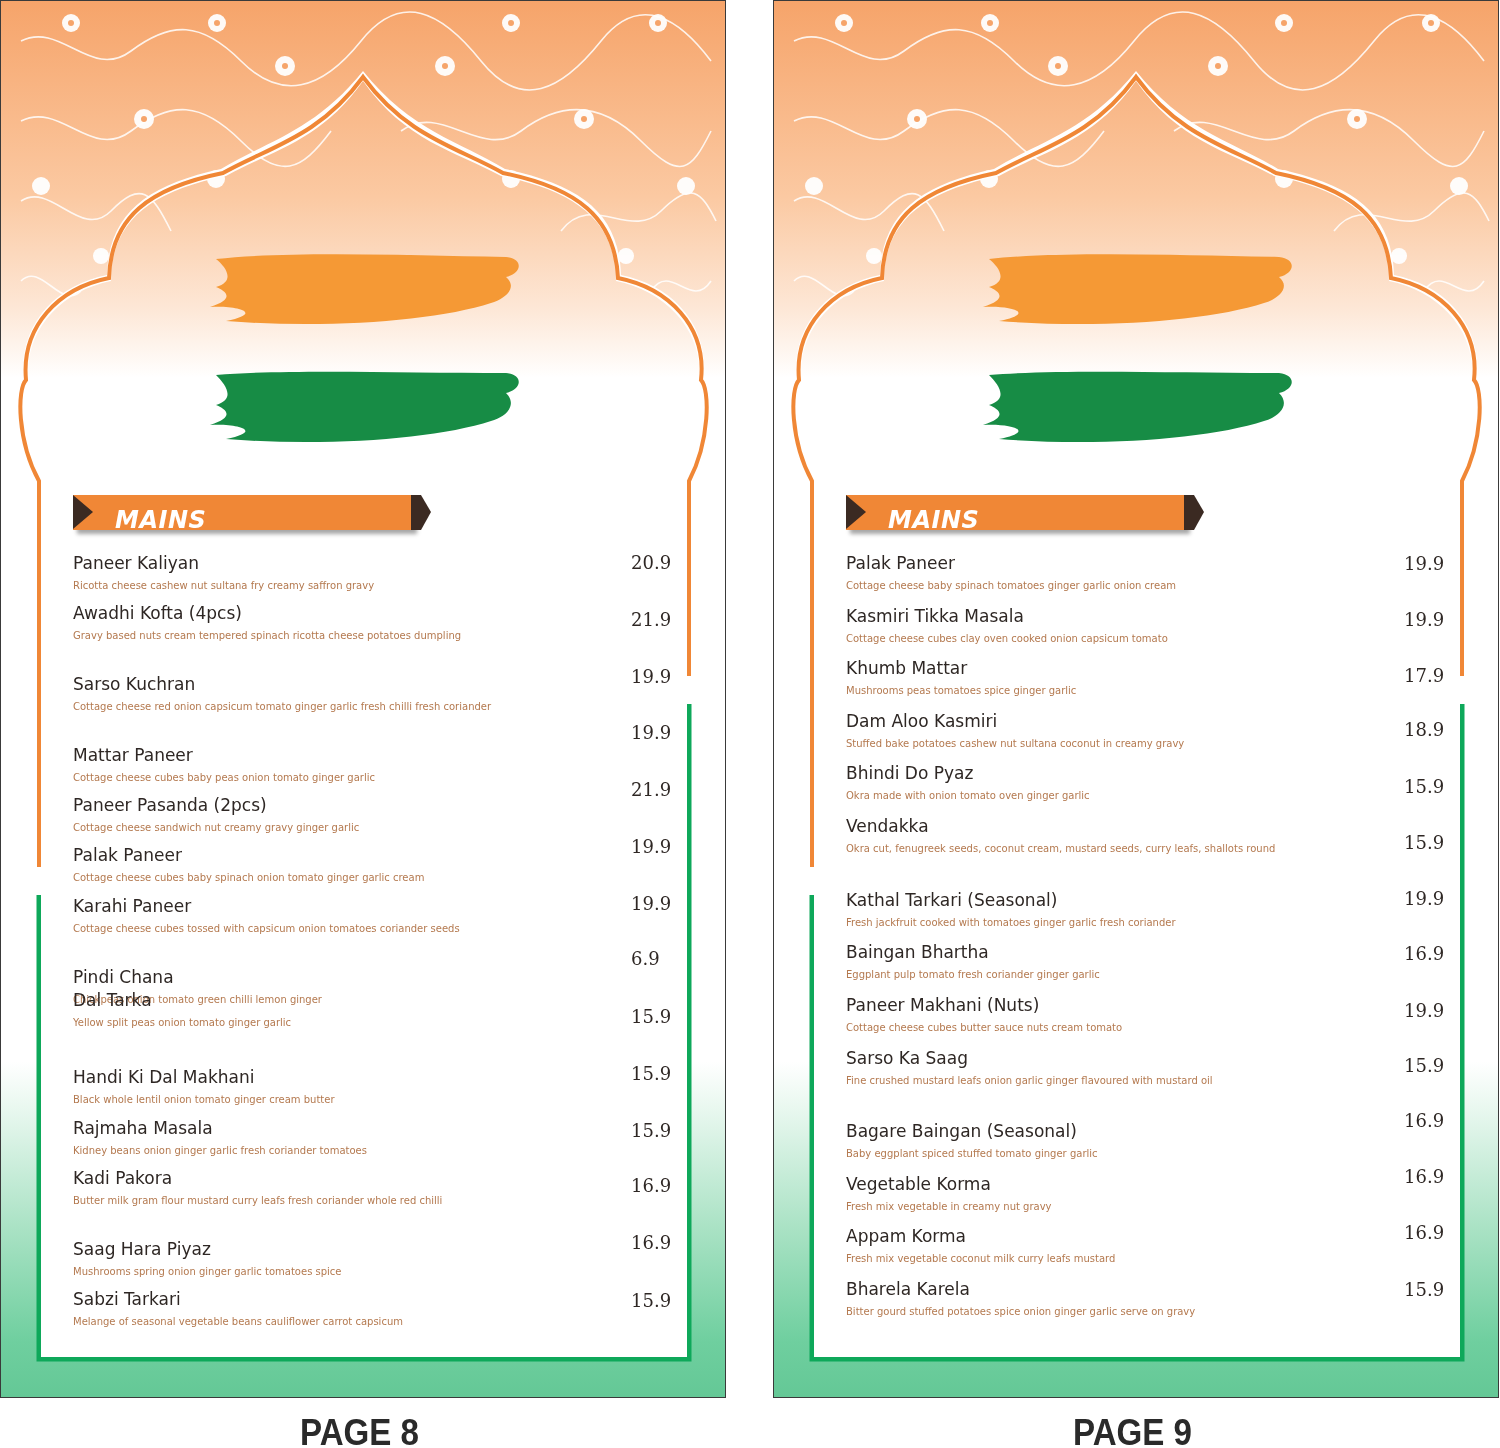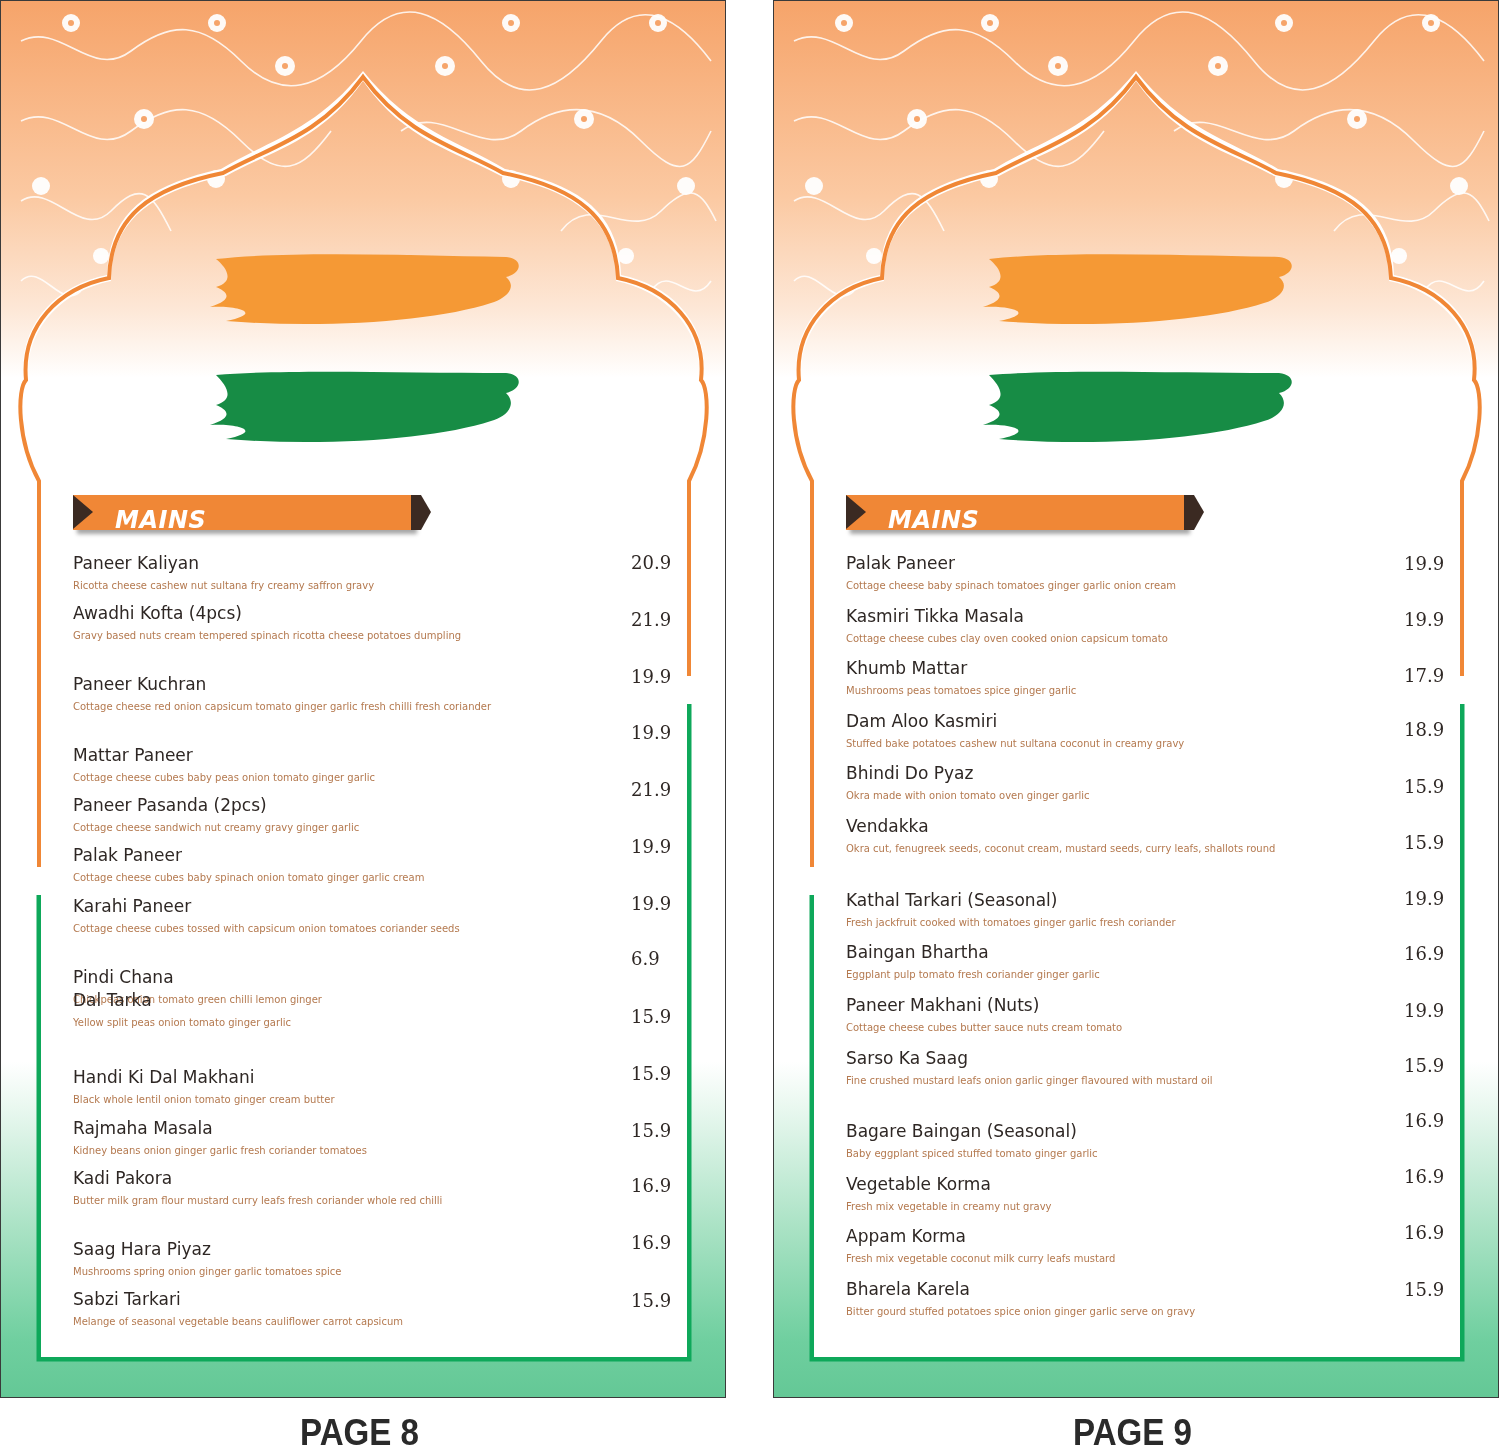--- a/index.html
+++ b/index.html
@@ -93,21 +93,21 @@
     </div>
     <span class="price" style="top:1px">20.9</span>
 
     <div class="item" style="position:absolute;top:50px">
       <div class="iname">Awadhi Kofta (4pcs)</div>
       <div class="idesc">Gravy based nuts cream tempered spinach ricotta cheese potatoes dumpling</div>
     </div>
     <span class="price" style="top:58px">21.9</span>
 
     <div class="item" style="position:absolute;top:121px">
-      <div class="iname">Paneer Kuchran</div>
+      <div class="iname">Sarso Kuchran</div>
       <div class="idesc">Cottage cheese red onion capsicum tomato ginger garlic fresh chilli fresh coriander</div>
     </div>
     <span class="price" style="top:115px">19.9</span>
 
     <div class="item" style="position:absolute;top:192px">
       <div class="iname">Mattar Paneer</div>
       <div class="idesc">Cottage cheese cubes baby peas onion tomato ginger garlic</div>
     </div>
     <span class="price" style="top:171px">19.9</span>
 

